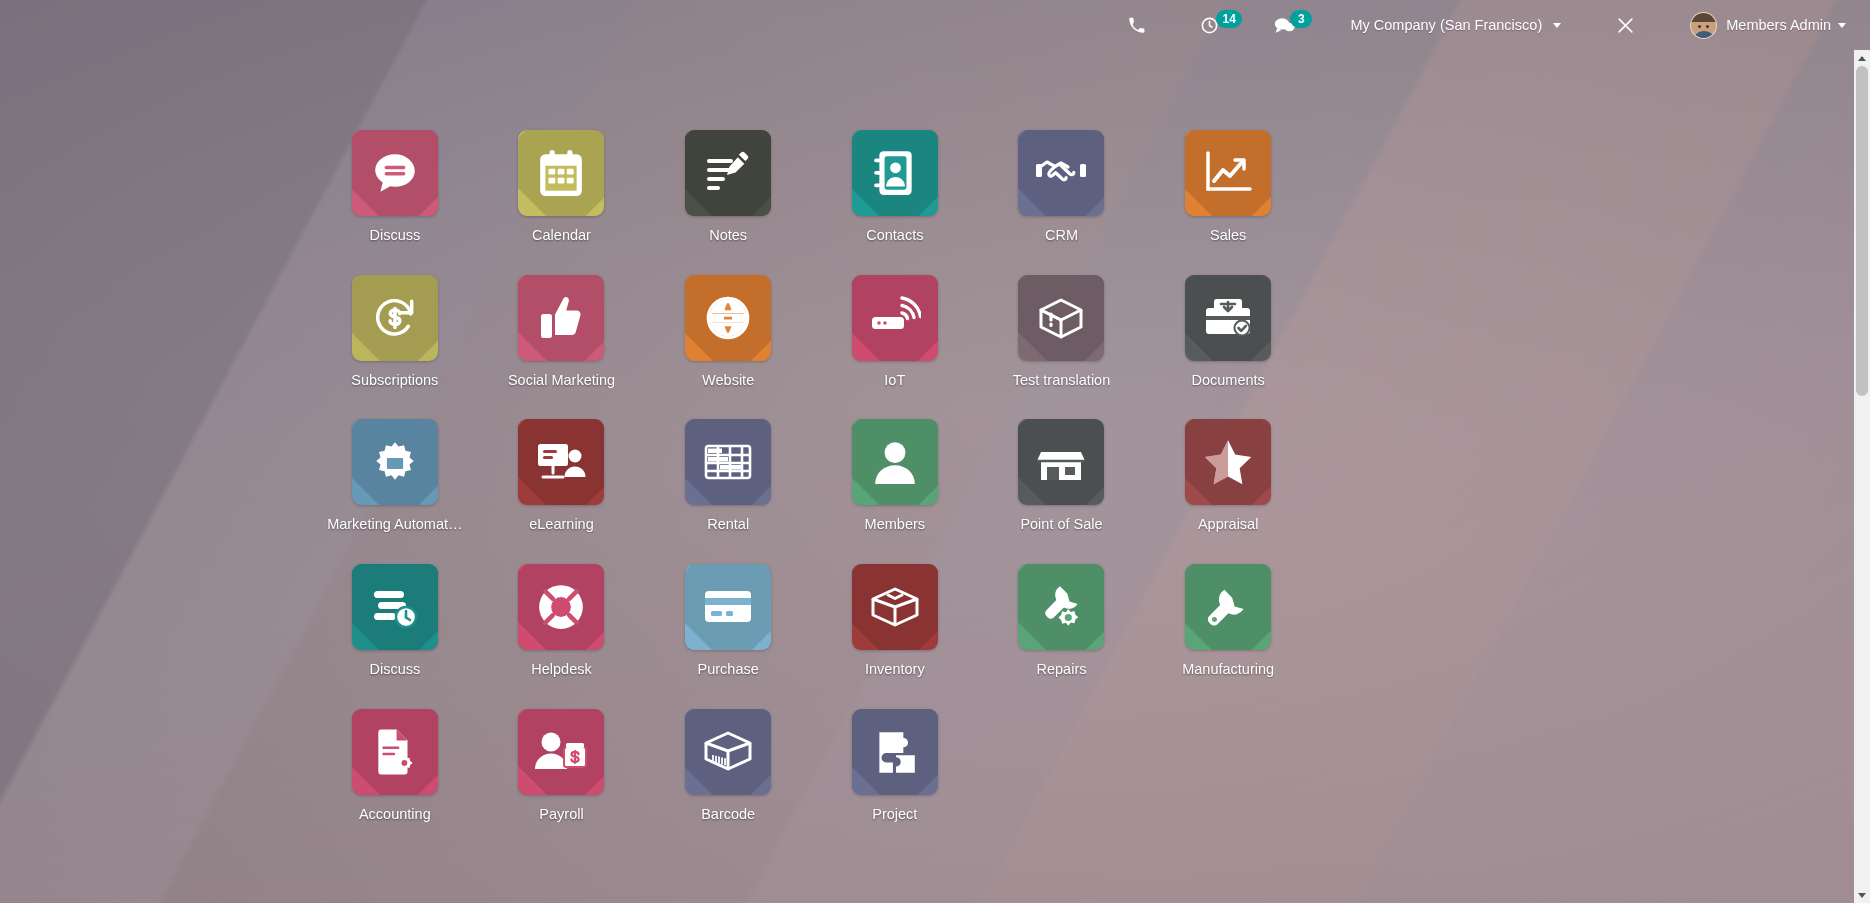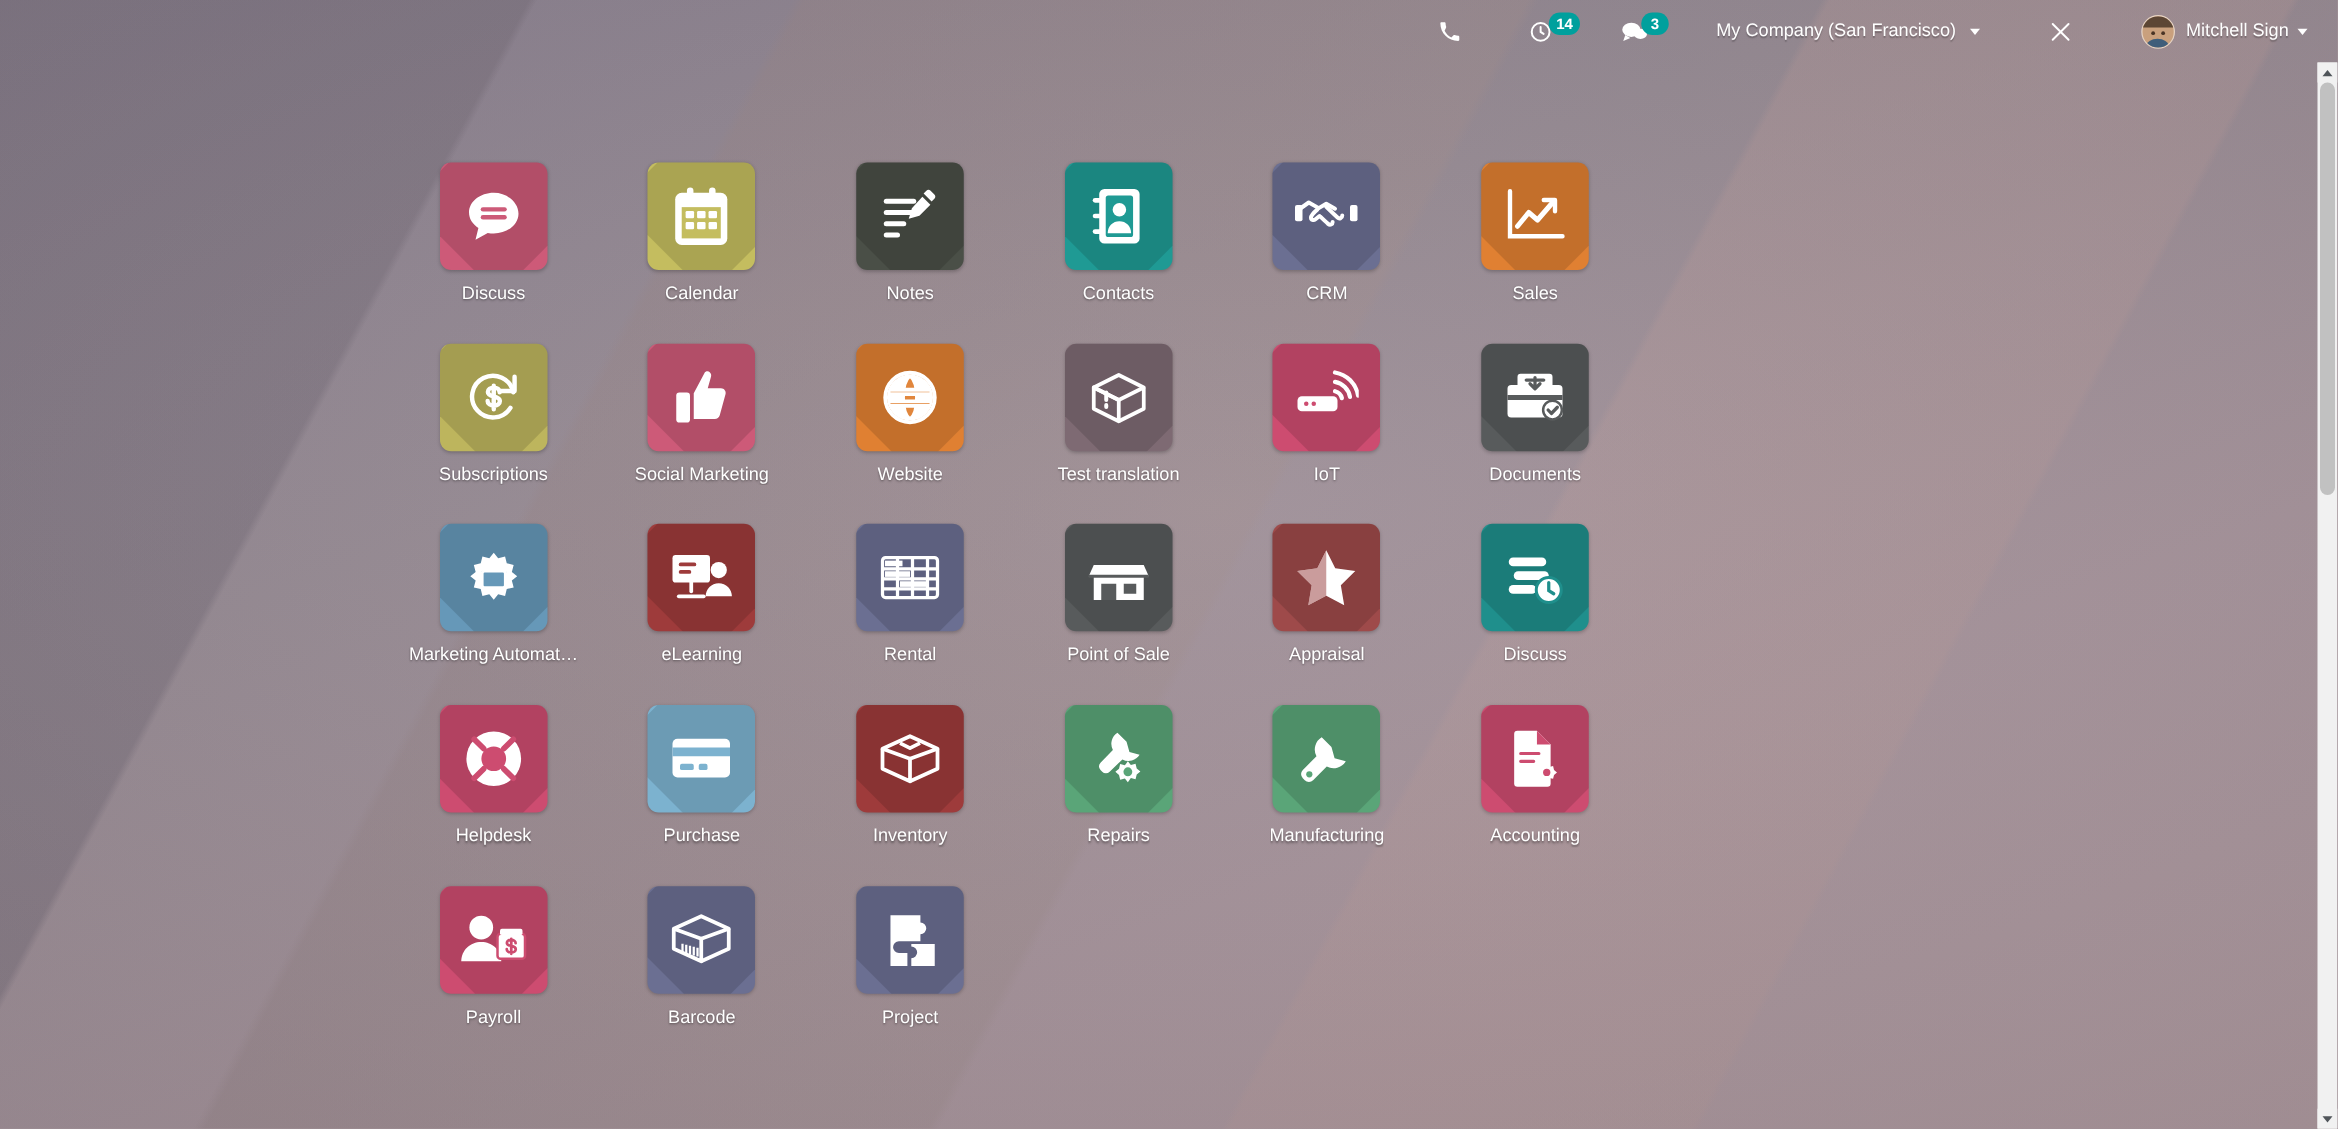--- a/index.html
+++ b/index.html
@@ -266,21 +266,21 @@
     </span>
   </div>
 
   <div class="nav-item">
     <span id="avatar">
       <span class="face-hair"></span>
       <span class="face-eye-l"></span>
       <span class="face-eye-r"></span>
       <span class="face-body"></span>
     </span>
-    <span>Mitchell Sign</span>
+    <span>Members Admin</span>
     <span class="caret"></span>
   </div>
 </div>
 
 <div id="apps-scroll">
   <div id="apps-grid">
       <a class="app-cell" href="#">
         <div class="app-icon" style="background: rgb(205, 90, 120);">
           <svg width="50" height="50" viewBox="0 0 48 48" fill="#ffffff">
       <path d="M24 6C13.5 6 5 12.8 5 21.2c0 4.8 2.8 9 7.2 11.8L10 42l9.4-5.2c1.5.3 3 .4 4.6.4 10.5 0 19-6.8 19-15.2S34.5 6 24 6z"></path>
@@ -388,46 +388,46 @@
         <path d="M24 7c-2.6 2-5.4 7.5-5.4 17s2.8 15 5.4 17c2.6-2 5.4-7.5 5.4-17S26.6 9 24 7z" opacity="0.95"></path>
         <path d="M7.5 18h33v3.4h-33zM7.5 27h33v3.4h-33z"></path>
         <circle cx="24" cy="24" r="19" fill="none" stroke="#e08032" stroke-width="2.6"></circle>
       </g>
       <circle cx="24" cy="24" r="19" fill="none" stroke="#ffffff" stroke-width="3"></circle>
     </svg>
         </div>
         <div class="app-label">Website</div>
       </a>
       <a class="app-cell" href="#">
-        <div class="app-icon" style="background: rgb(126, 106, 115);">
-          <svg width="52" height="46" viewBox="0 0 52 46" fill="none" stroke="#ffffff" stroke-width="3" stroke-linejoin="round">
-      <path d="M6 15l20-10 20 10-20 10z"></path>
-      <path d="M6 15v17l20 10V25z"></path>
-      <path d="M46 15v17l-20 10"></path>
-      <path d="M16 19v6M16 29v1.5" stroke-linecap="round" stroke-width="3.2"></path>
-    </svg>
-        </div>
-        <div class="app-label">Test translation</div>
-      </a>
-      <a class="app-cell" href="#">
         <div class="app-icon" style="background: rgb(205, 76, 112);">
           <svg width="52" height="46" viewBox="0 0 52 46" fill="none">
       <rect x="3" y="22" width="32" height="12" rx="3.5" fill="#ffffff"></rect>
       <circle cx="10" cy="28" r="1.8" fill="#cd4c70"></circle>
       <circle cx="16" cy="28" r="1.8" fill="#cd4c70"></circle>
       <g stroke="#ffffff" stroke-width="3.4" fill="none" stroke-linecap="round">
         <path d="M33 18a7.5 7.5 0 0 1 5.5 5.5"></path>
         <path d="M33 10.5a15 15 0 0 1 12 12"></path>
         <path d="M33 3a22.5 22.5 0 0 1 18.5 18.5"></path>
       </g>
     </svg>
         </div>
         <div class="app-label">IoT</div>
       </a>
       <a class="app-cell" href="#">
+        <div class="app-icon" style="background: rgb(126, 106, 115);">
+          <svg width="52" height="46" viewBox="0 0 52 46" fill="none" stroke="#ffffff" stroke-width="3" stroke-linejoin="round">
+      <path d="M6 15l20-10 20 10-20 10z"></path>
+      <path d="M6 15v17l20 10V25z"></path>
+      <path d="M46 15v17l-20 10"></path>
+      <path d="M16 19v6M16 29v1.5" stroke-linecap="round" stroke-width="3.2"></path>
+    </svg>
+        </div>
+        <div class="app-label">Test translation</div>
+      </a>
+      <a class="app-cell" href="#">
         <div class="app-icon" style="background: rgb(88, 91, 92);">
           <svg width="52" height="46" viewBox="0 0 52 46" fill="none">
       <path d="M4 16a3 3 0 0 1 3-3h38a3 3 0 0 1 3 3v20a3 3 0 0 1-3 3H7a3 3 0 0 1-3-3z" fill="#ffffff"></path>
       <rect x="12" y="4" width="28" height="13" rx="2.5" fill="#ffffff"></rect>
       <path d="M4 21h44v4H4z" fill="#585b5c"></path>
       <path d="M19 9h14M26 7v8M22 12l4 4 4-4" stroke="#585b5c" stroke-width="2.6" stroke-linecap="round" stroke-linejoin="round" fill="none"></path>
       <circle cx="40" cy="33" r="7.5" fill="#ffffff" stroke="#585b5c" stroke-width="2"></circle>
       <path d="M36.5 33l2.6 2.8 4.8-5" stroke="#585b5c" stroke-width="2.6" fill="none" stroke-linecap="round" stroke-linejoin="round"></path>
     </svg>
         </div>
@@ -466,20 +466,29 @@
       <rect x="4" y="6" width="44" height="32" rx="2.5" fill="none"></rect>
       <path d="M4 15h44M4 23h44M4 31h44M16 6v32M28 6v32M40 6v32"></path>
       <rect x="6" y="17" width="20" height="4.5" fill="#ffffff" stroke="none"></rect>
       <rect x="18" y="25" width="22" height="4.5" fill="#ffffff" stroke="none"></rect>
       <rect x="6" y="8.5" width="14" height="4.5" fill="#ffffff" stroke="none"></rect>
     </svg>
         </div>
         <div class="app-label">Rental</div>
       </a>
       <a class="app-cell" href="#">
+        <div class="app-icon" style="background: rgb(90, 165, 120);">
+          <svg width="48" height="48" viewBox="0 0 46 46" fill="#ffffff">
+      <circle cx="23" cy="14" r="10"></circle>
+      <path d="M4 44c0-10.5 8.5-18 19-18s19 7.5 19 18z"></path>
+    </svg>
+        </div>
+        <div class="app-label">Members</div>
+      </a>
+      <a class="app-cell" href="#">
         <div class="app-icon" style="background: rgb(88, 91, 92);">
           <svg width="52" height="46" viewBox="0 0 52 46" fill="none">
       <path d="M6 13h40l4 9H2z" fill="#ffffff"></path>
       <rect x="6" y="22" width="40" height="19" fill="#ffffff"></rect>
       <rect x="12" y="28" width="12" height="13" fill="#585b5c"></rect>
       <rect x="30" y="28" width="10" height="8" fill="#585b5c"></rect>
       <path d="M2 22h48" stroke="#585b5c" stroke-width="2.4"></path>
     </svg>
         </div>
         <div class="app-label">Point of Sale</div>

